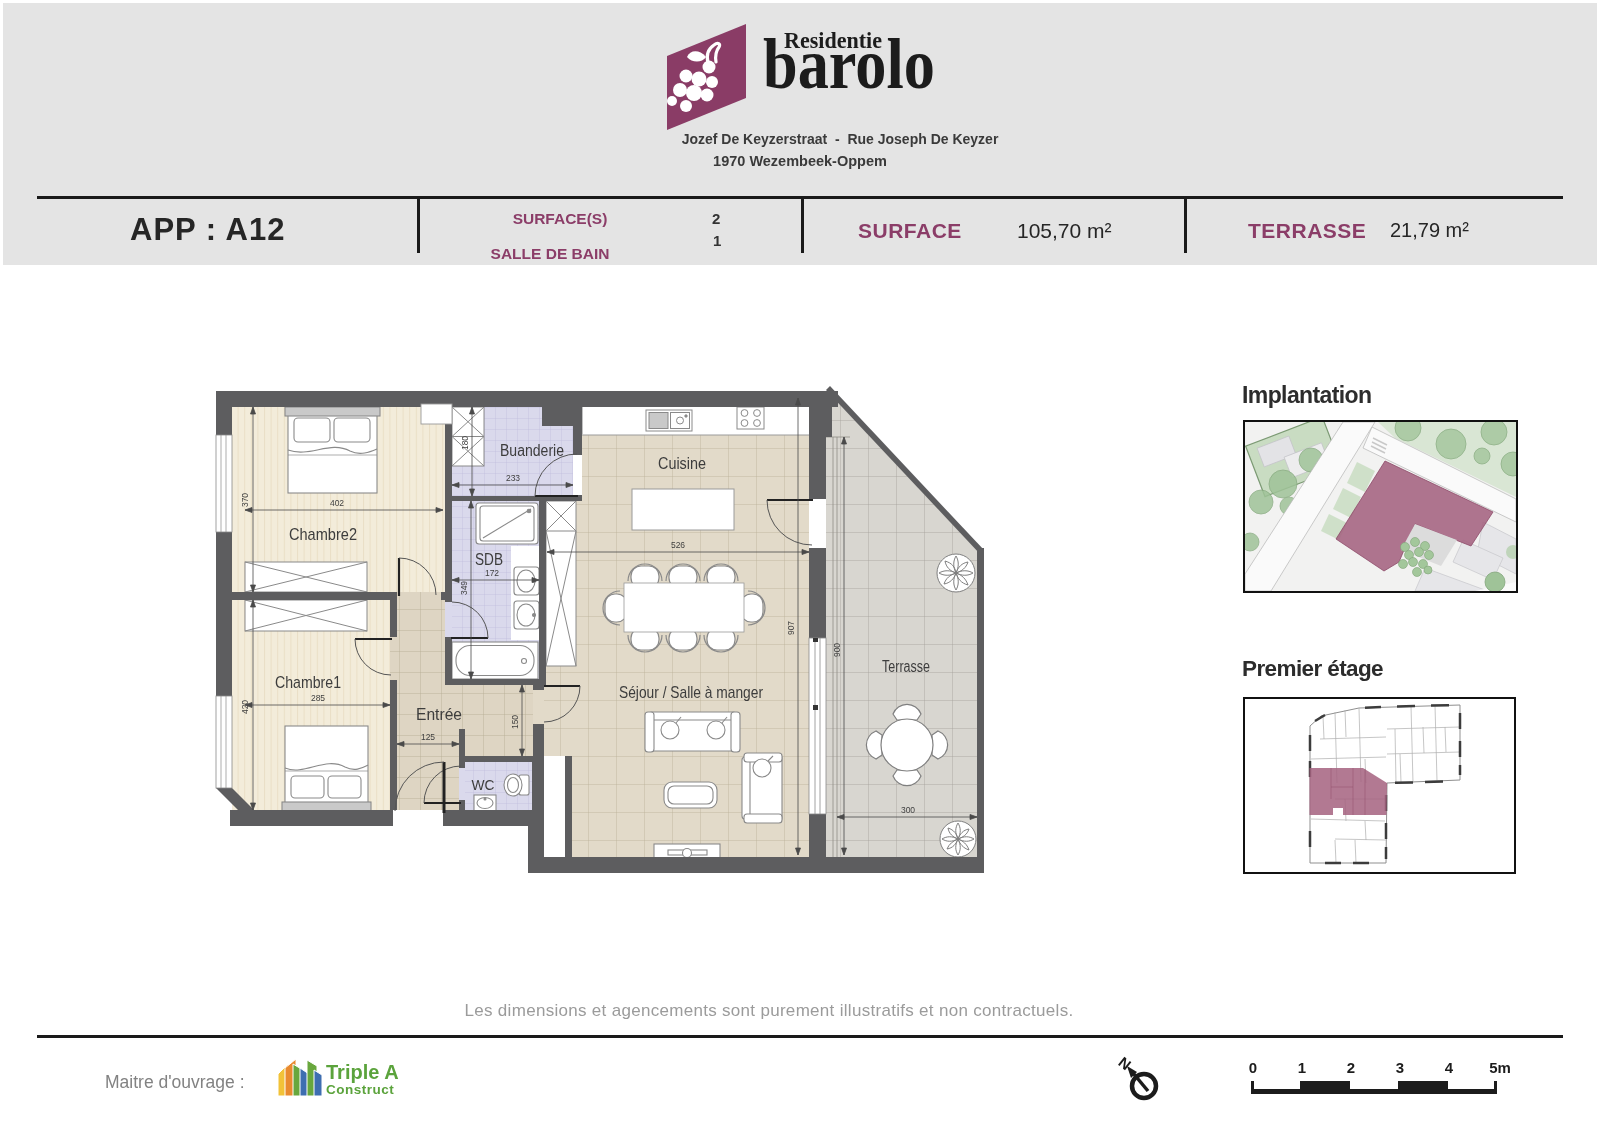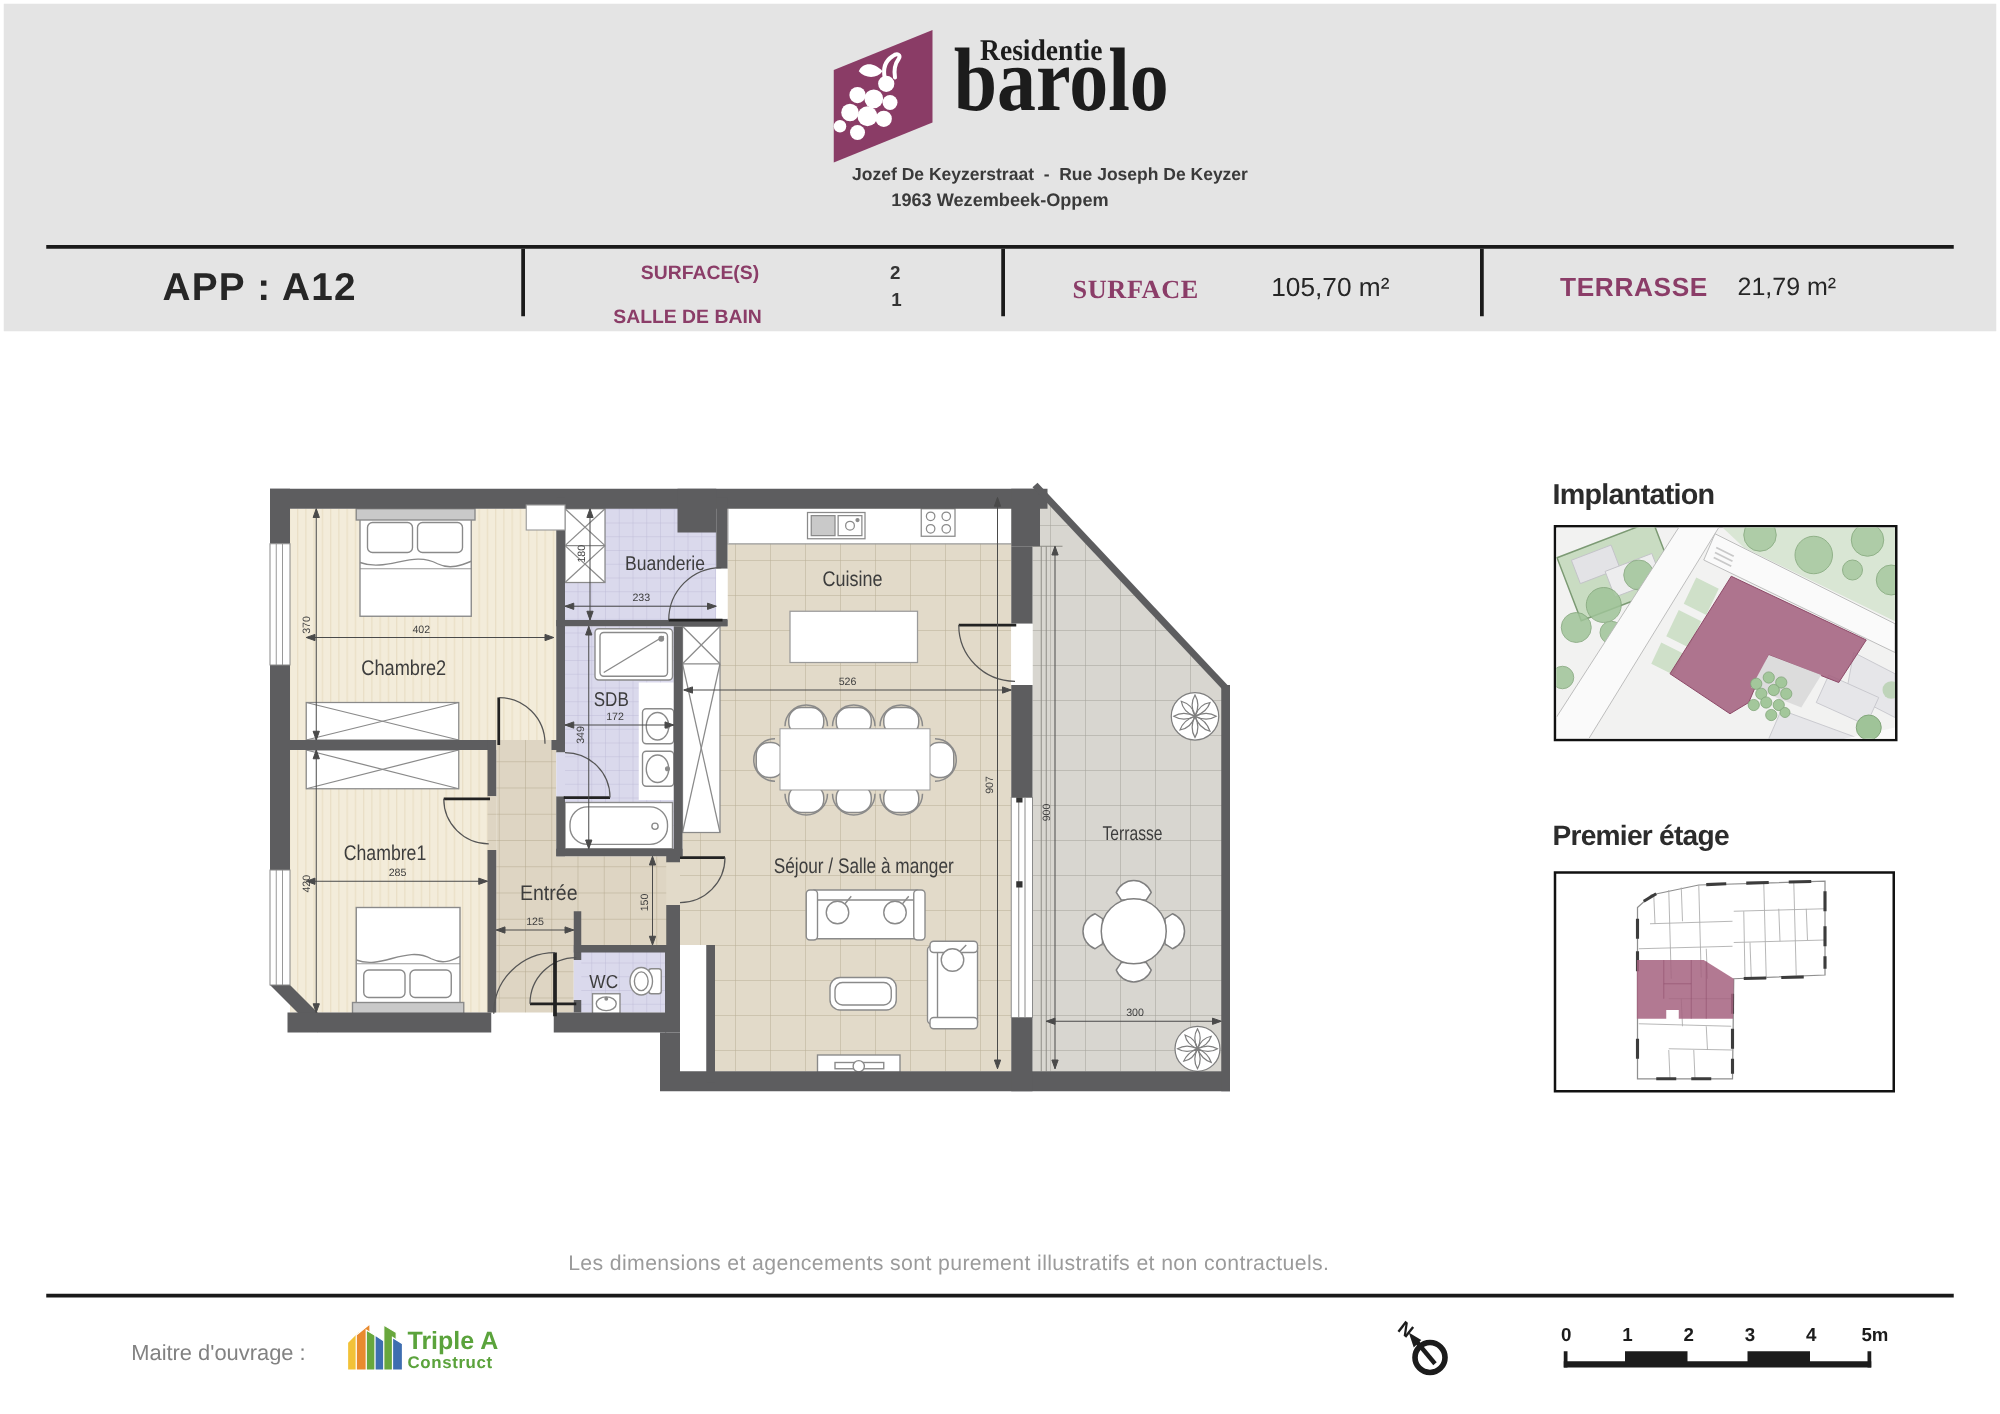--- a/index.html
+++ b/index.html
@@ -28,39 +28,39 @@
     <circle cx="672" cy="101" r="5"></circle>
     <circle cx="686" cy="106" r="6"></circle>
   </g>
 
   <text x="784" y="48" font-family="Liberation Serif, serif" font-size="24" font-weight="bold" fill="#1c1c1c" textLength="98" lengthAdjust="spacingAndGlyphs">Residentie</text>
   <text x="763" y="88" font-family="Liberation Serif, serif" font-size="72" font-weight="bold" fill="#1c1c1c" textLength="172" lengthAdjust="spacingAndGlyphs">barolo</text>
 </svg>
 
 <div class="abs" style="left:0;top:131px;width:1600px;text-align:center;font-size:14px;font-weight:bold;color:#3a3a3a;padding-left:40px;">Jozef De Keyzerstraat&nbsp; -&nbsp; Rue Joseph De Keyzer</div>
 
-<div class="abs" style="left:0;top:153px;width:1600px;text-align:center;font-size:14.5px;font-weight:bold;color:#3a3a3a;">1963 Wezembeek-Oppem</div>
+<div class="abs" style="left:0;top:153px;width:1600px;text-align:center;font-size:14.5px;font-weight:bold;color:#3a3a3a;">1970 Wezembeek-Oppem</div>
 
 <div class="abs" style="left:37px;top:196px;width:1526px;height:3px;background:#1a1a1a;"></div>
 
 <div class="abs" style="left:417px;top:199px;width:3px;height:54px;background:#1a1a1a;"></div>
 
 <div class="abs" style="left:801px;top:199px;width:3px;height:54px;background:#1a1a1a;"></div>
 
 <div class="abs" style="left:1184px;top:199px;width:3px;height:54px;background:#1a1a1a;"></div>
 
 <div class="abs" style="left:130px;top:212px;font-size:31px;font-weight:bold;color:#262626;letter-spacing:1px;">APP : A12</div>
 
 <div class="abs" style="left:440px;top:210px;width:240px;text-align:center;font-size:15.5px;font-weight:bold;color:#8b3d68;">SURFACE(S)</div>
 <div class="abs" style="left:430px;top:232px;width:240px;text-align:center;font-size:15.5px;font-weight:bold;color:#8b3d68;margin-top:13px;">SALLE DE BAIN</div>
 
 <div class="abs" style="left:712px;top:210px;font-size:15px;font-weight:bold;color:#333;">2</div>
 <div class="abs" style="left:713px;top:232px;font-size:15px;font-weight:bold;color:#333;">1</div>
 
-<div class="abs" style="left:858px;top:219px;font-size:21px;font-weight:bold;color:#8b3d68;letter-spacing:0.5px;font-family:Liberation Serif, serif;">SURFACE</div>
+<div class="abs" style="left:858px;top:219px;font-size:21px;font-weight:bold;color:#8b3d68;letter-spacing:0.5px;">SURFACE</div>
 
 <div class="abs" style="left:1017px;top:219px;font-size:21px;color:#262626;">105,70 m²</div>
 
 <div class="abs" style="left:1248px;top:219px;font-size:21px;font-weight:bold;color:#8b3d68;letter-spacing:0.5px;">TERRASSE</div>
 
 <div class="abs" style="left:1390px;top:219px;font-size:20px;color:#262626;">21,79 m²</div>
 
 <svg id="plan" class="abs" style="left:190px;top:380px;" width="820" height="510" viewBox="190 380 820 510">
 <defs>
   <pattern id="stripes" width="6.6" height="8" patternUnits="userSpaceOnUse">
@@ -605,21 +605,21 @@
 
   <path d="M64.5,69 L118,69 L142,84 L141.5,116 L64.5,116 Z" fill="#a4627f" fill-opacity="0.85"></path>
 
   <rect x="88" y="109" width="10" height="9" fill="#fff"></rect>
 
   <g stroke="#8d4a68" stroke-width="0.6" fill="none" opacity="0.7">
     <path d="M86,69 L86,100 M86,88 L108,88 M108,69 L108,116 M120,70 L120,116"></path>
   </g>
 </svg>
 
-<div class="abs" style="left:4px;top:1001px;width:1510px;text-align:center;font-size:17px;color:#9b9b9b;letter-spacing:0.3px;">Les dimensions et agencements sont purement illustratifs et non contractuels.</div>
+<div class="abs" style="left:14px;top:1001px;width:1510px;text-align:center;font-size:17px;color:#9b9b9b;letter-spacing:0.3px;">Les dimensions et agencements sont purement illustratifs et non contractuels.</div>
 
 <div class="abs" style="left:37px;top:1035px;width:1526px;height:3px;background:#1a1a1a;"></div>
 
 <div class="abs" style="left:105px;top:1072px;font-size:17.5px;color:#828282;">Maitre d'ouvrage :</div>
 
 <svg class="abs" style="left:276px;top:1056px;" width="130" height="44" viewBox="0 0 130 44">
   <g stroke="#fff" stroke-width="1">
     <polygon points="2,40 2,18 12,8 12,40" fill="#f2c238"></polygon>
     <polygon points="9,40 9,12 20,3 20,40" fill="#e98a2e"></polygon>
     <polygon points="17,40 17,8 27,14 27,40" fill="#68a73d"></polygon>

